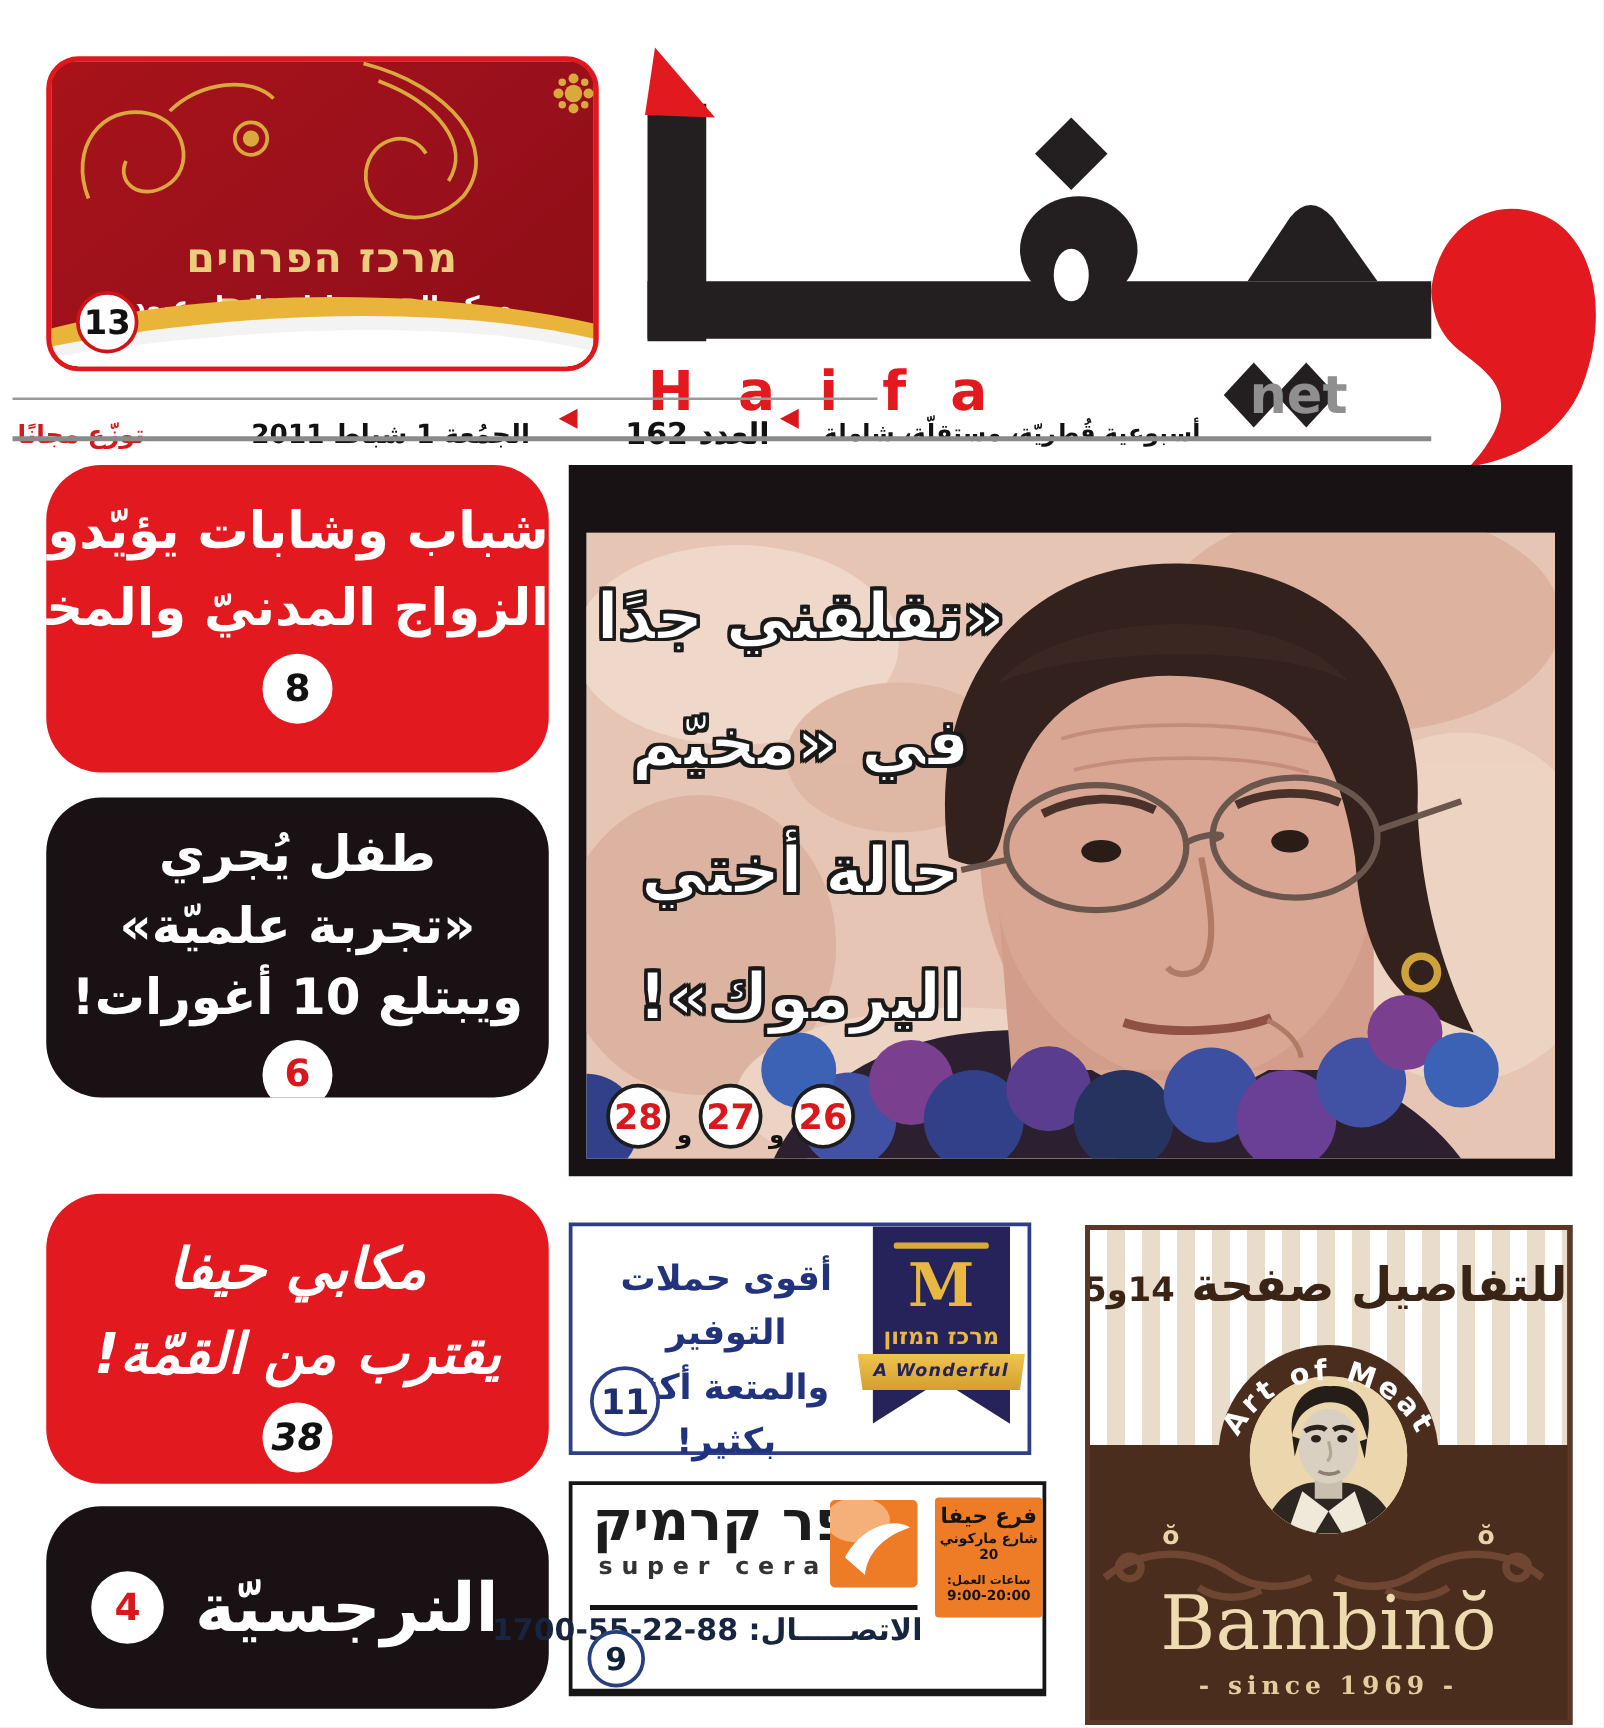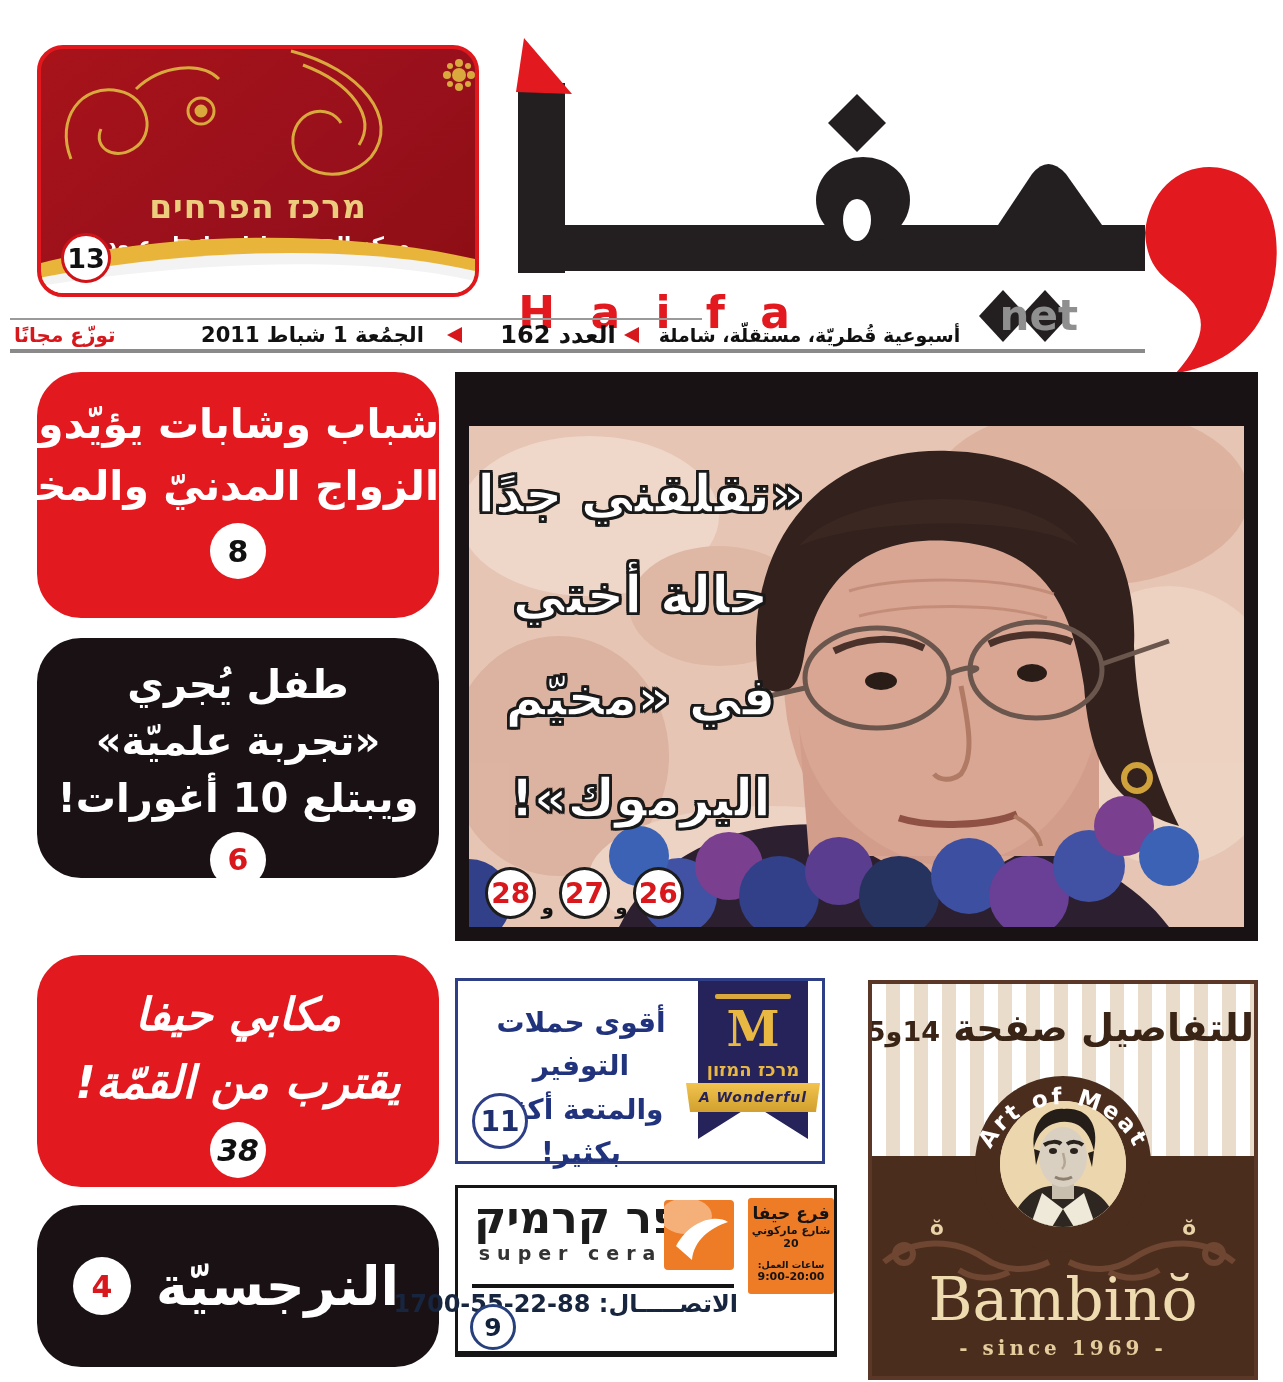--- a/index.html
+++ b/index.html
@@ -19,21 +19,21 @@
   .flower-wave{ position:absolute; left:0; right:0; bottom:-4px; height:72px; }
   .pg-circle{ display:flex; align-items:center; justify-content:center;
     background:#ffffff; border-radius:50%; font-weight:bold; }
   .flower-ad .pg-circle{ position:absolute; left:20px; bottom:10px; width:50px; height:50px;
     border:3px solid #cf1419; color:#111; font-size:27px; }
 
   
   .logo-svg{ left:500px; top:28px; width:783px; height:347px; }
   .strip-line-thin{ left:10px; top:318px; width:692px; height:2px; background:#9a9a9a; }
   .strip-line-thick{ left:10px; top:349px; width:1135px; height:4px; background:#8a8a8a; }
-  .strip-item{ top:321px; height:17px; line-height:28px; font-weight:bold; color:#111;
+  .strip-item{ top:333px; height:17px; line-height:28px; font-weight:bold; color:#111;
     font-size:20px; white-space:nowrap; }
   .strip-free{ left:14px; color:#d6171c; }
   .strip-date{ left:185px; width:255px; text-align:center; font-size:21px; }
   .strip-issue{ left:500px; width:116px; text-align:center; font-size:24px; }
   .strip-tagline{ left:652px; width:315px; text-align:center; font-size:19px; }
   .tri-left{ top:327px; width:0; height:0; border-top:8px solid transparent;
     border-bottom:8px solid transparent; border-left:0; border-right:15px solid #d6171c; }
 
   
   .story-box{ left:37px; width:402px; border-radius:44px; color:#fff; text-align:center;
@@ -286,22 +286,22 @@
           <circle cx="500" cy="450" r="38" fill="#3c4fa0"></circle>
           <circle cx="560" cy="470" r="40" fill="#6a3f96"></circle>
           <circle cx="620" cy="440" r="36" fill="#4152a5"></circle>
           <circle cx="680} " cy="475" r="42" fill="#324089"></circle>
           <circle cx="655" cy="400" r="30" fill="#7a3f8f"></circle>
           <circle cx="700" cy="430" r="30" fill="#3b62b5"></circle>
         </g>
       </svg>
       <div class="quote">
         <div>«تقلقني جدًا</div>
+        <div>في «مخيّم</div>
         <div>حالة أختي</div>
-        <div>في «مخيّم</div>
         <div>اليرموك»!</div>
       </div>
       <div class="photo-pages">
         <span class="pg-circle">26</span>
         <span class="sep">و</span>
         <span class="pg-circle">27</span>
         <span class="sep">و</span>
         <span class="pg-circle">28</span>
       </div>
     </div>

